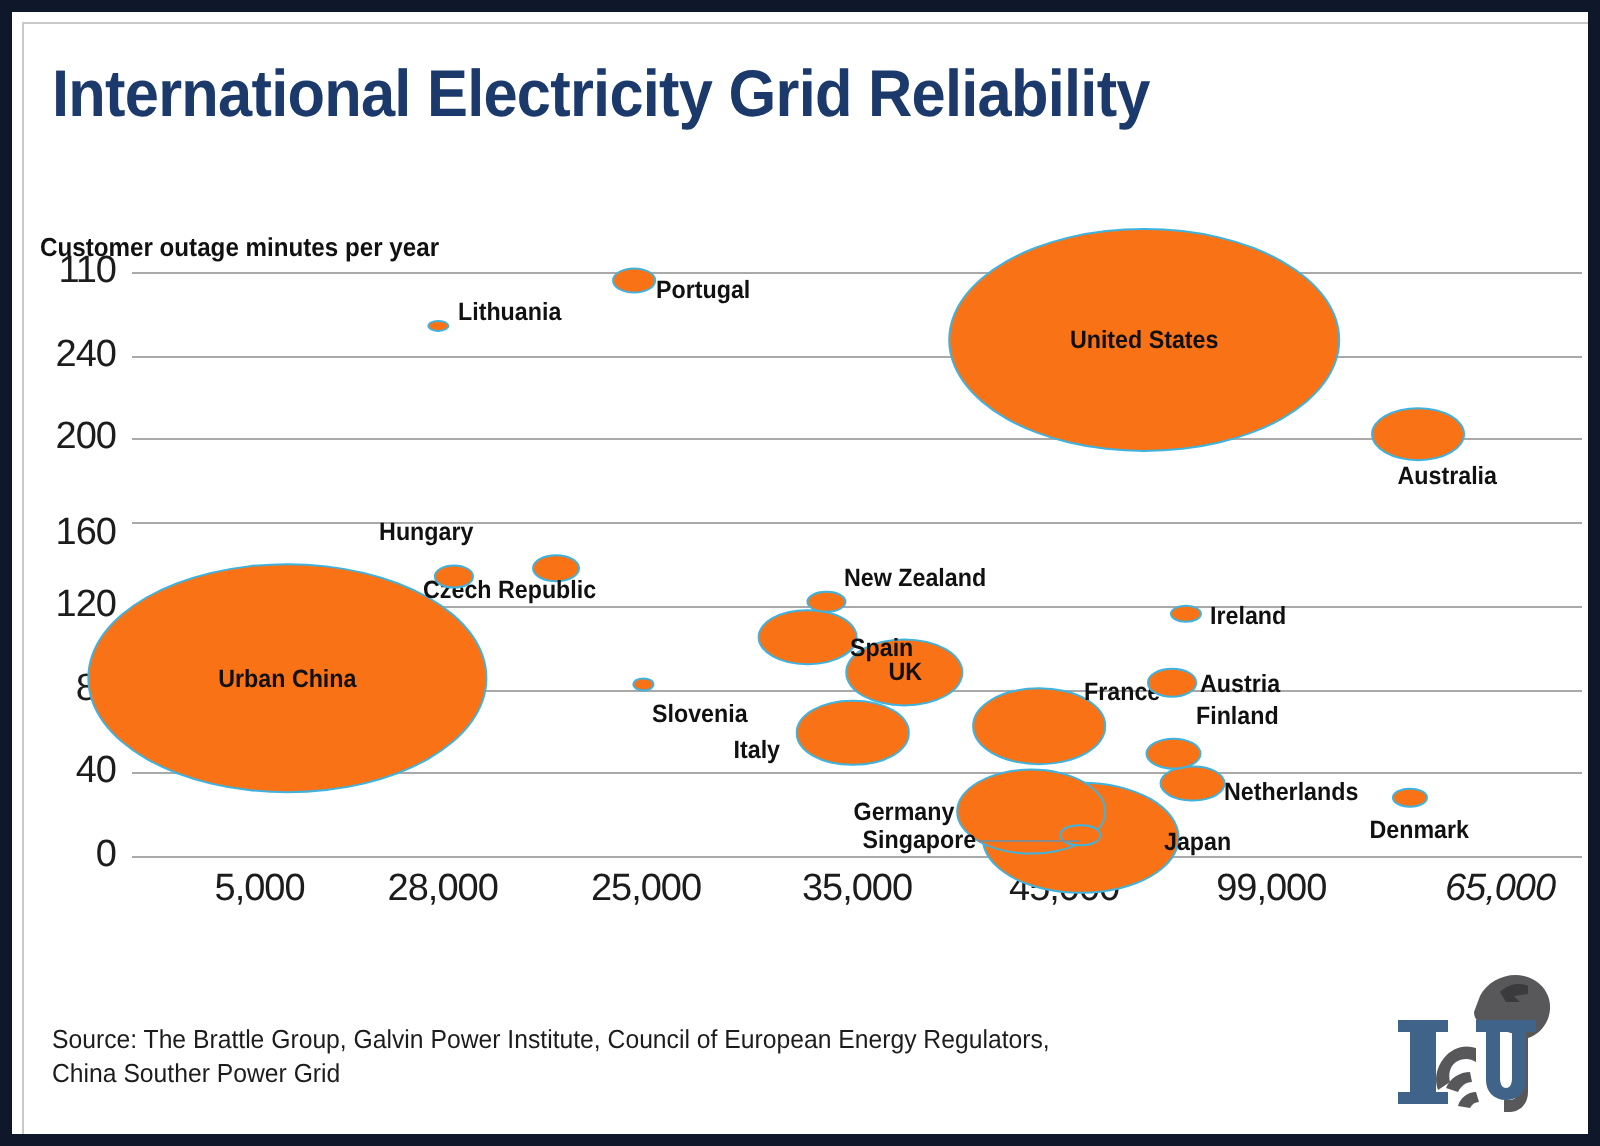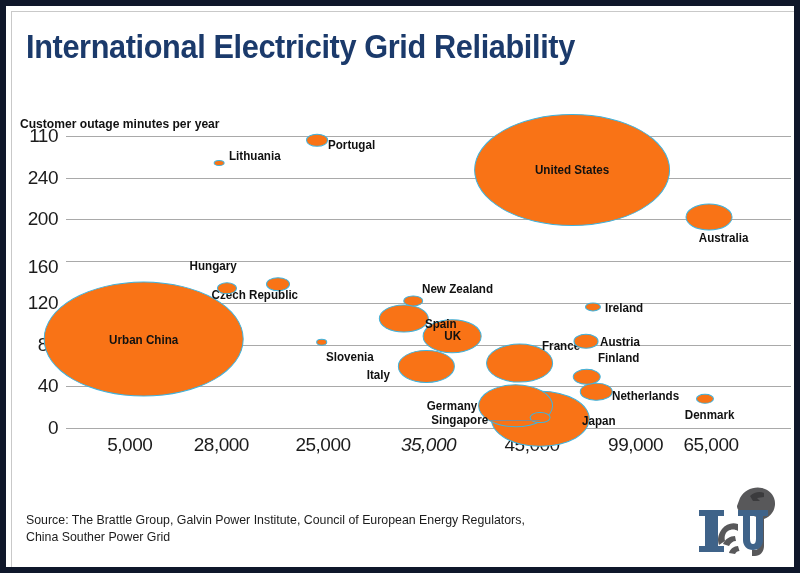--- a/index.html
+++ b/index.html
@@ -216,24 +216,24 @@
         <div class="ytick-label" style="top: 166.857px; margin-left: 20px;">120</div>
         <div class="ytick-label" style="top: 131px;">160</div>
         <div class="ytick-label" style="top: 83.4286px;">200</div>
         <div class="ytick-label" style="top: 41.7143px;">240</div>
         <div class="ytick-label" style="top: 0px;">110</div>
       </div>
     <div id="xtick-labels">
         <div class="xtick-label" style="left: 51.7857px; margin-left: 12px;">5,000</div>
         <div class="xtick-label" style="left: 155.357px;">28,000</div>
         <div class="xtick-label" style="left: 257px;">25,000</div>
-        <div class="xtick-label" style="left: 362.5px; font-style: italic;">35,000</div>
+        <div class="xtick-label" style="left: 362.5px;">35,000</div>
         <div class="xtick-label" style="left: 466.071px;">45,000</div>
         <div class="xtick-label" style="left: 569.643px;">99,000</div>
-        <div class="xtick-label" style="left: 645px;">65,000</div>
+        <div class="xtick-label" style="left: 684px; font-style: italic;">65,000</div>
       </div>
     <div id="bubbles">
         <div class="bubble" style="left: 77.6786px; top: 203.357px; width: 200.644px; height: 114.813px;">
           <div class="bubble-inner-label">Urban China</div>
         </div>
         <div class="bubble" style="left: 506.464px; top: 34.4143px; width: 195.808px; height: 112.046px;">
           <div class="bubble-inner-label">United States</div>
         </div>
         <div class="bubble" style="left: 474.357px; top: 282.614px; width: 98.3924px; height: 56.3023px;"></div>
         <div class="point-label" style="left: 516.357px; top: 277.614px;">Japan</div>

